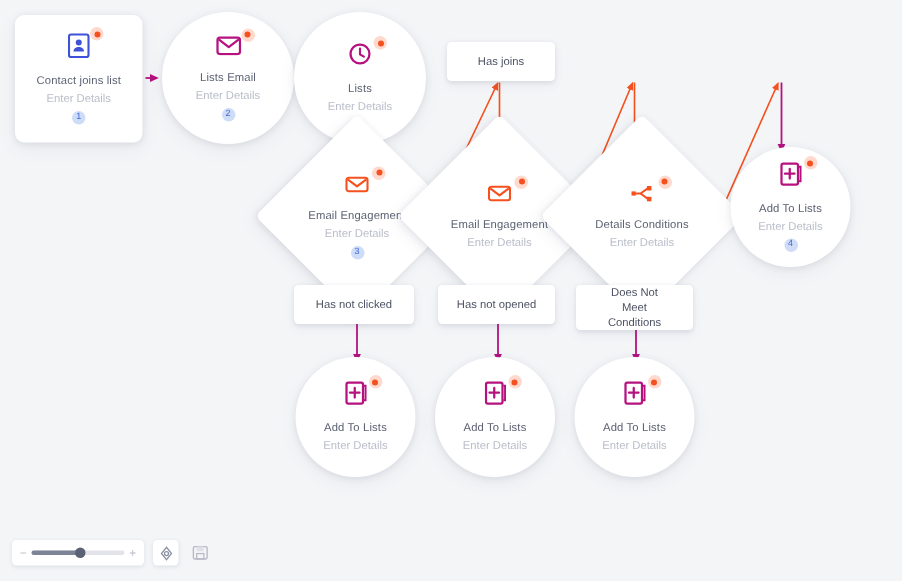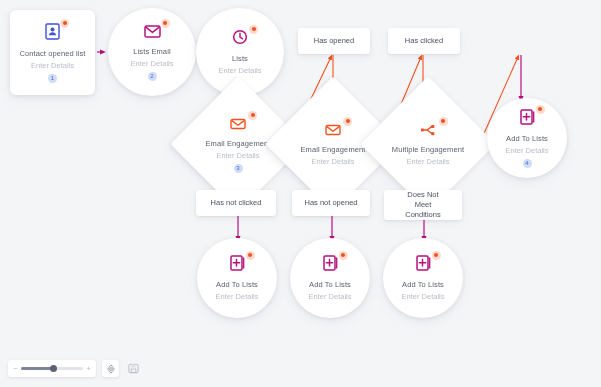--- a/index.html
+++ b/index.html
@@ -105,21 +105,21 @@
     <div class="icon-wrap">
       <svg width="15" height="17" viewBox="0 0 15 17">
         <rect x="1" y="1" width="13" height="15" rx="1.4" fill="#fff" stroke="#3f51d8" stroke-width="1.4"></rect>
         <circle cx="7.5" cy="6.4" r="2" fill="#3f51d8"></circle>
         <path d="M4 12.3c0-1.9 1.6-3 3.5-3s3.5 1.1 3.5 3z" fill="#3f51d8"></path>
       </svg>
       <span class="del-badge" style="right:-9px;top:-4px;">
           <i></i>
         </span>
     </div>
-    <div class="n-title">Contact opened list</div>
+    <div class="n-title">Contact joins list</div>
     <div class="n-sub">Enter Details</div>
     <div class="num-badge">1</div>
   </div>
 
   <div class="node circle" style="left:108px;top:8px;width:88px;height:88px;">
     <div class="icon-wrap">
       <svg width="17" height="13" viewBox="0 0 17 13">
         <rect x="1" y="1" width="15" height="11" rx="1.6" fill="#fff" stroke="#b5127f" stroke-width="1.5"></rect>
         <path d="M1.8 2.2 L8.5 7.4 L15.2 2.2" fill="none" stroke="#b5127f" stroke-width="1.5" stroke-linejoin="round"></path>
       </svg>
@@ -189,21 +189,21 @@
           <path d="M2.5 6 L7 6 L12 2.4" fill="none" stroke="#f4511e" stroke-width="1.3"></path>
           <path d="M7 6 L12 9.6" fill="none" stroke="#f4511e" stroke-width="1.3"></path>
           <rect x="11.3" y="1" width="3" height="3" fill="#f4511e"></rect>
           <rect x="11.3" y="8.2" width="3" height="3" fill="#f4511e"></rect>
           <rect x="1" y="4.6" width="2.8" height="2.8" fill="#f4511e"></rect>
         </svg>
         <span class="del-badge" style="right:-11px;top:-5px;">
             <i></i>
           </span>
       </div>
-      <div class="n-title">Multiple Engagement</div>
+      <div class="n-title">Details Conditions</div>
       <div class="n-sub">Enter Details</div>
     </div>
   </div>
 
   <div class="node circle" style="left:487px;top:98px;width:80px;height:80px;">
     <div class="icon-wrap">
       <svg width="15" height="16" viewBox="0 0 15 16">
         <rect x="1" y="1" width="11" height="14" rx="1.2" fill="#fff" stroke="#b5127f" stroke-width="1.5"></rect>
         <path d="M6.5 4.6 V11 M3.3 7.8 H9.7" stroke="#b5127f" stroke-width="1.5" stroke-linecap="round"></path>
         <path d="M12.6 3.2 h1.1 v9.6 h-1.1" fill="none" stroke="#b5127f" stroke-width="1.3"></path>
@@ -255,22 +255,21 @@
         <path d="M12.6 3.2 h1.1 v9.6 h-1.1" fill="none" stroke="#b5127f" stroke-width="1.3"></path>
       </svg>
       <span class="del-badge" style="right:-10px;top:-4px;">
           <i></i>
         </span>
     </div>
     <div class="n-title">Add To Lists</div>
     <div class="n-sub">Enter Details</div>
   </div>
 
-  <div class="label-box" style="left:298px;top:28px;width:72px;height:26px;">Has opened</div>
-  <div class="label-box" style="left:388px;top:28px;width:72px;height:26px;">Has clicked</div>
+  <div class="label-box" style="left:298px;top:28px;width:72px;height:26px;">Has joins</div>
   <div class="label-box" style="left:196px;top:190px;width:80px;height:26px;">Has not clicked</div>
   <div class="label-box" style="left:292px;top:190px;width:78px;height:26px;">Has not opened</div>
   <div class="label-box" style="left:384px;top:190px;width:78px;height:30px;padding:0 16px;box-sizing:border-box;">Does Not Meet Conditions</div>
 
   <div class="toolbar">
     <div class="zoom-pill">
       <span class="zoom-sign">−</span>
       <div class="track">
         <div class="fill"></div>
         <div class="knob"></div>

